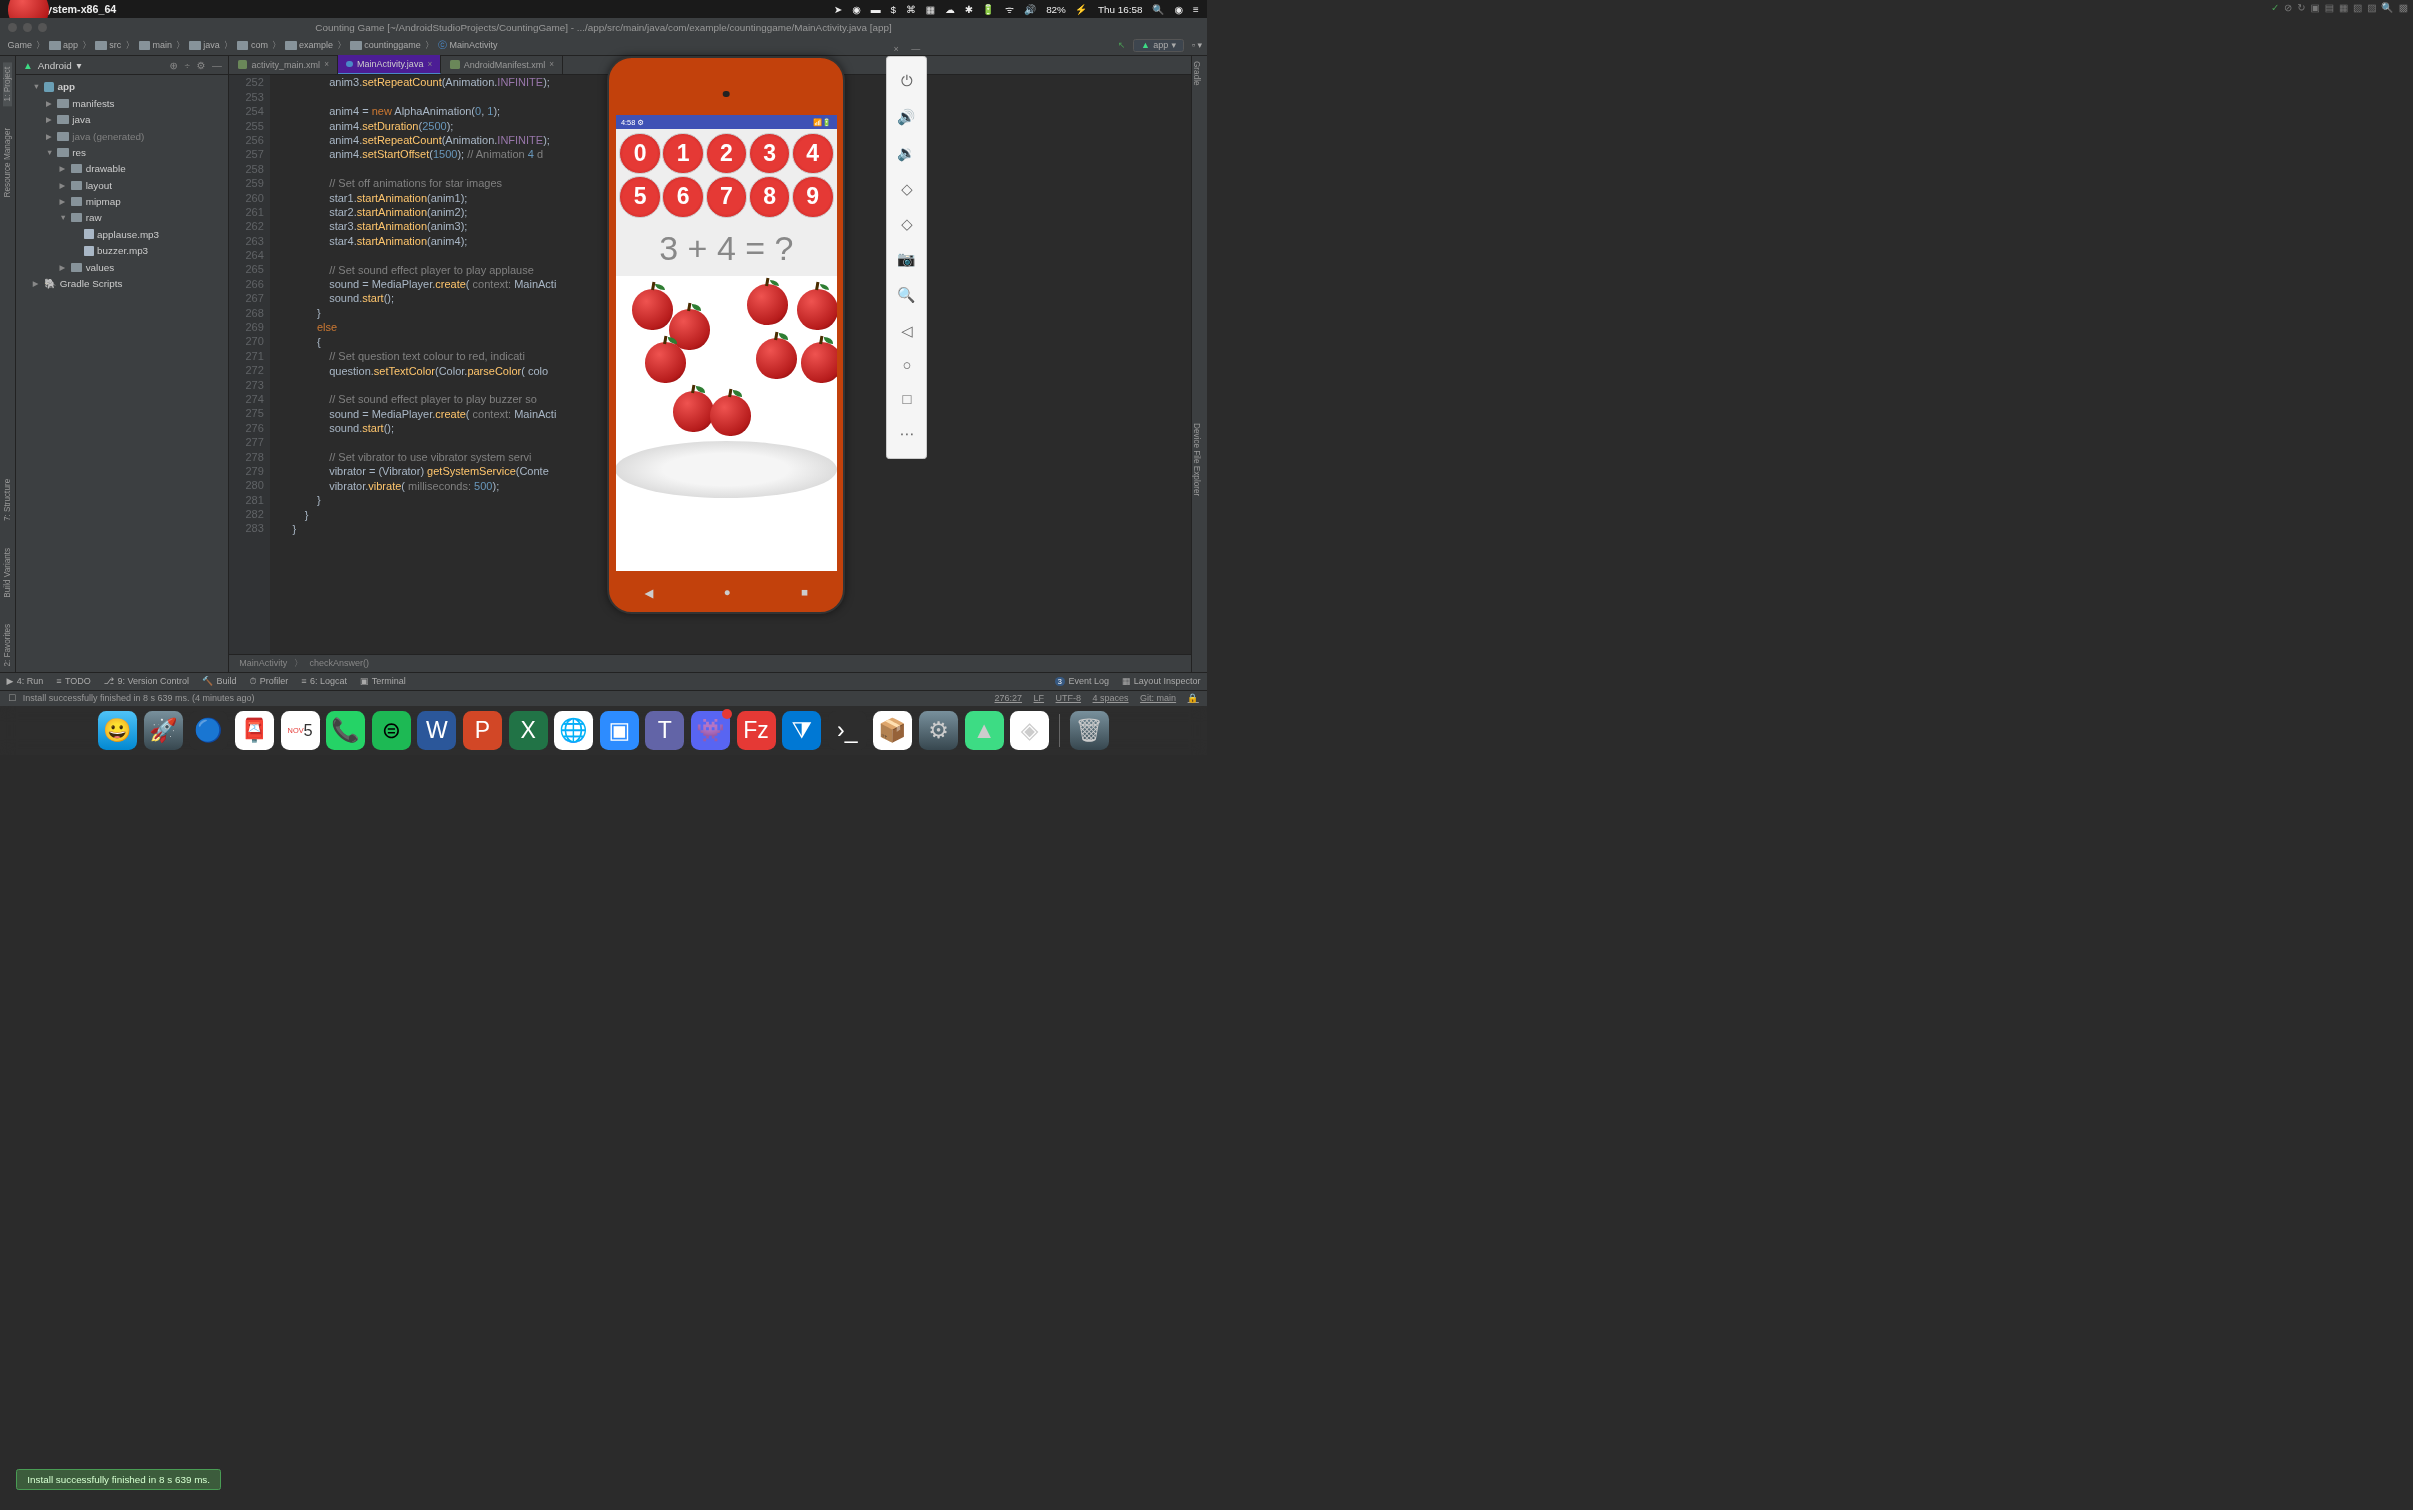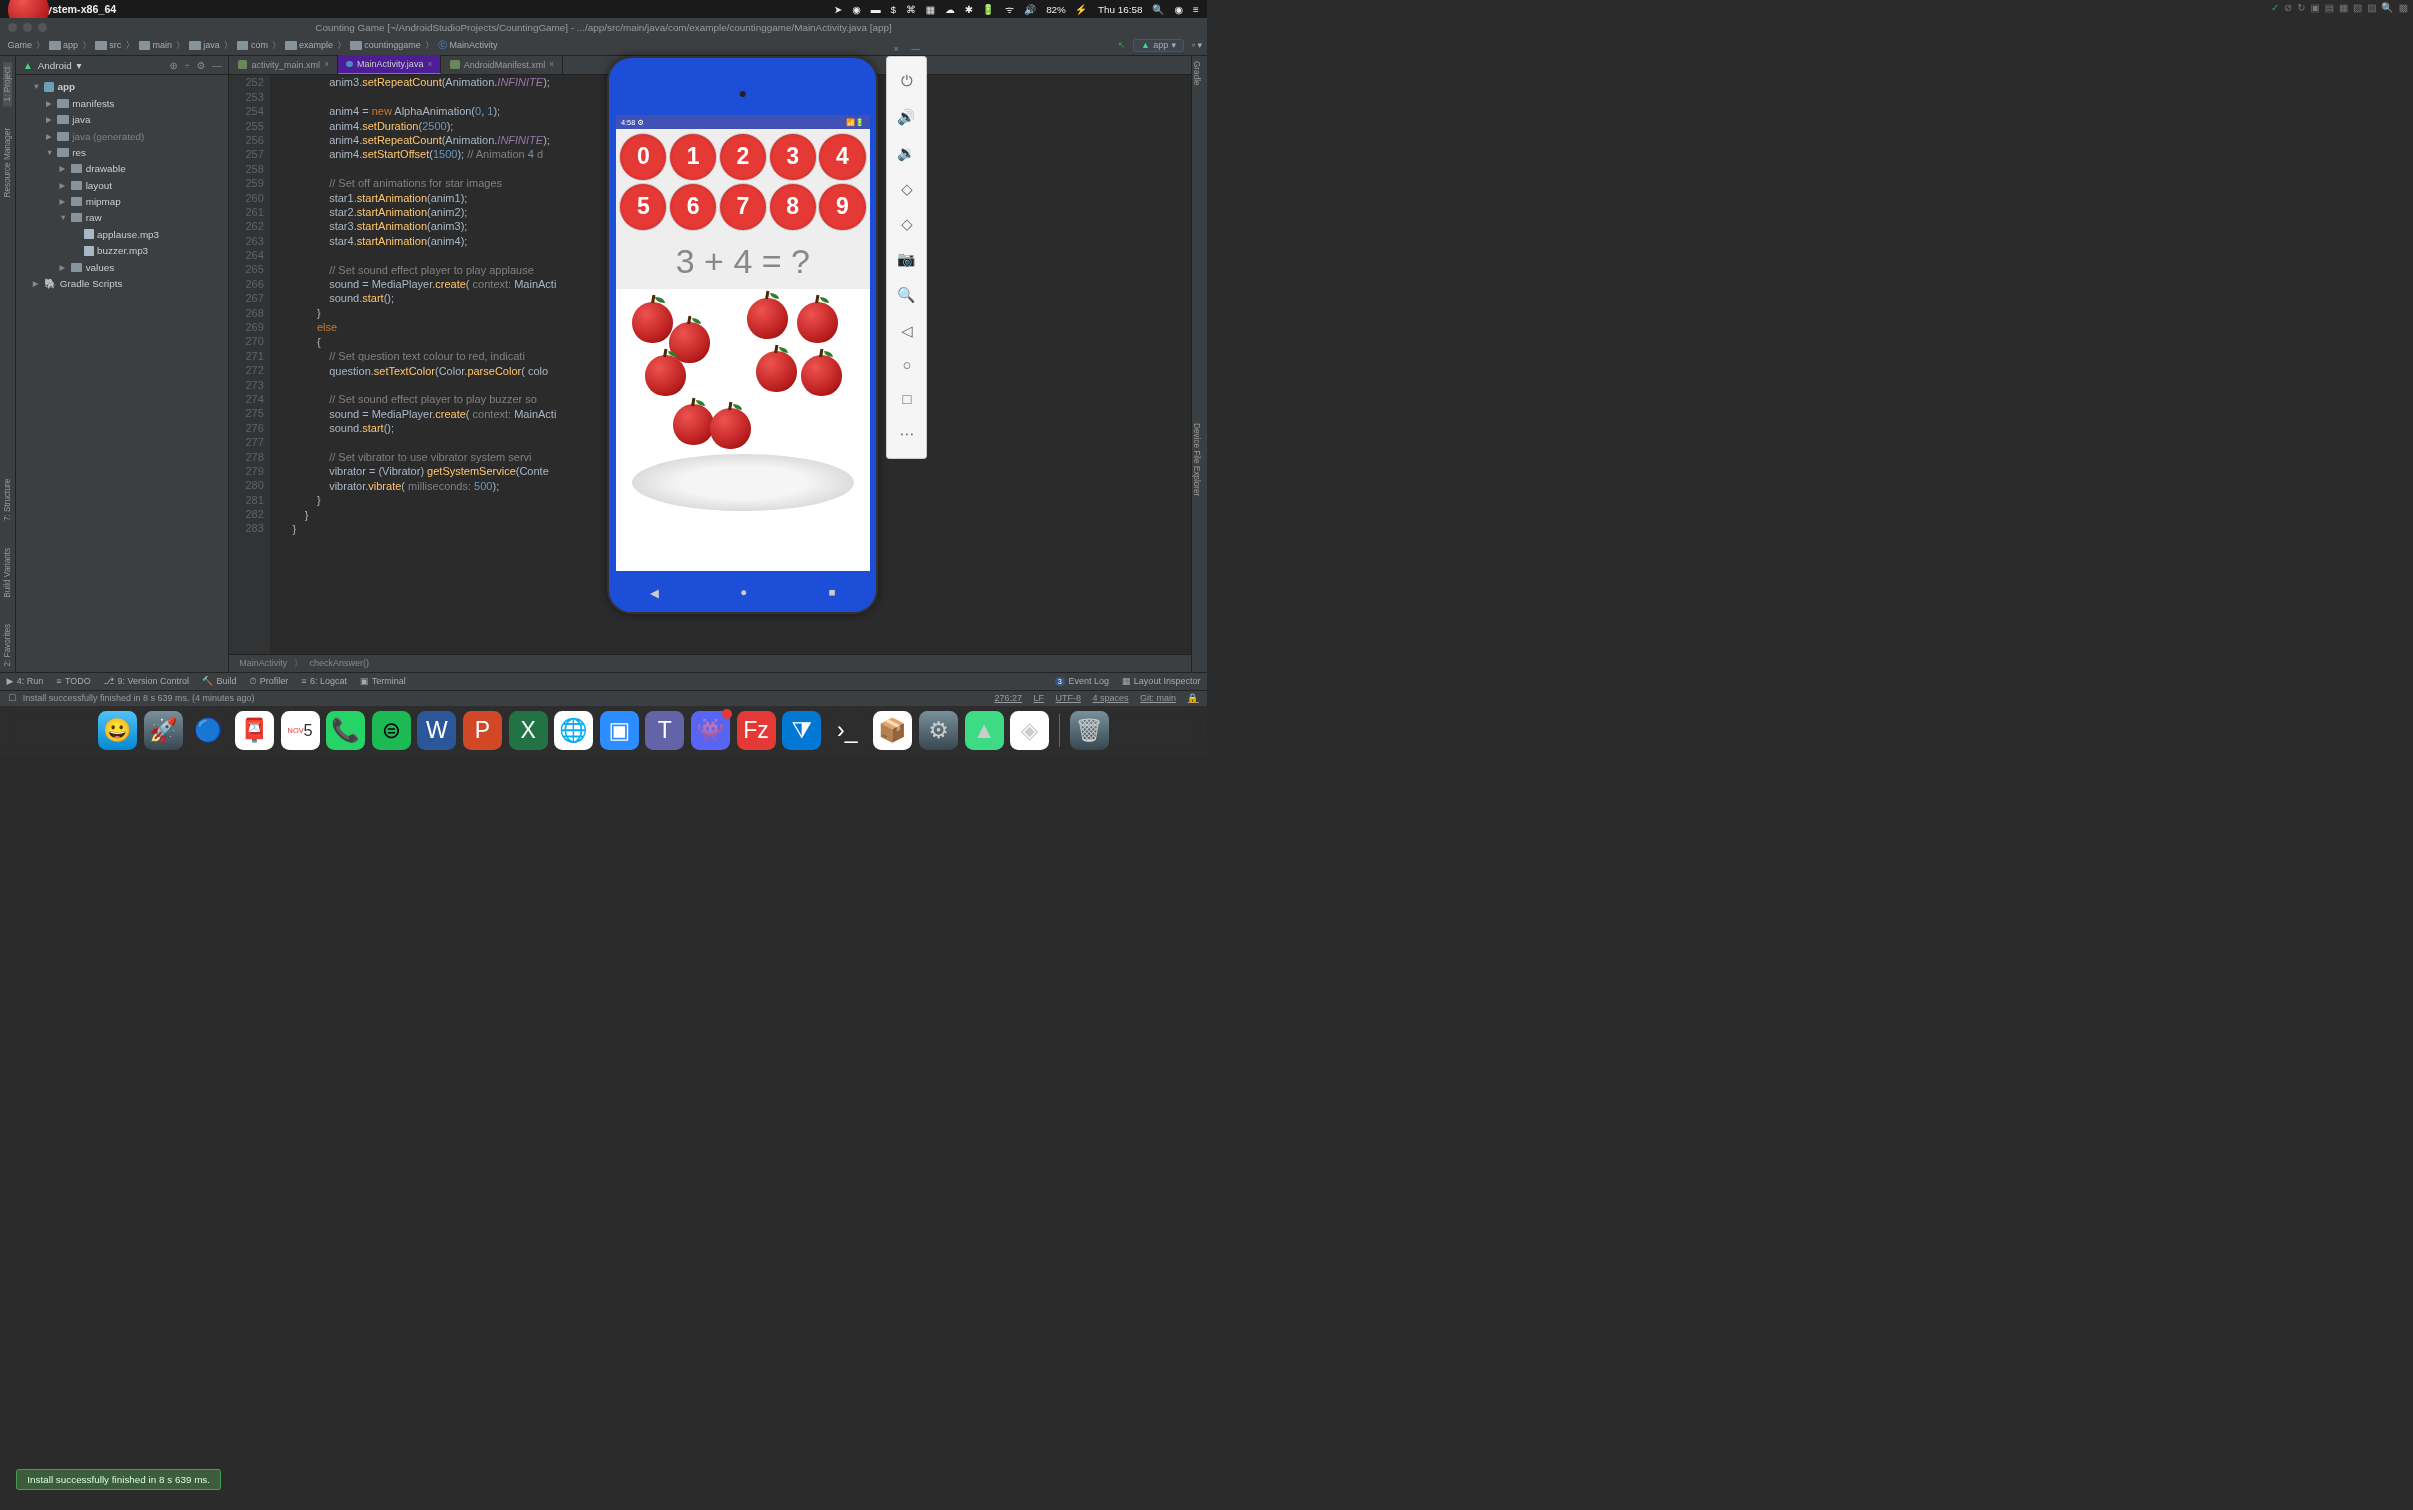--- a/index.html
+++ b/index.html
@@ -46,28 +46,28 @@
 .tab { padding:2.5px 8.2px; font-size:9px; color:#999; display:flex; align-items:center; gap:4.1px; border-right:0.8px solid #222; height:19.7px; }
 .tab.active { background:#4c1d95; color:#ccc; border-bottom:1.6px solid #4a88c7; }
 .tab .x { color:#888; font-size:8.2px; }
 .xml-icon{width:9.9px;height:9.9px;background:#6a8759;border-radius:1.6px;}
 .java-icon{width:6.6px;height:6.6px;background:#4a88c7;border-radius:50%;}
 
 .code { flex:1; display:flex; font-family:'Menlo','Consolas',monospace; font-size:11px; line-height:14.4px; overflow:hidden; }
 .gutter { width:41px; background:#313335; color:#606366; text-align:right; padding:0 6.6px 0 0; }
 .gutter div{height:14.4px;}
 .code-body { flex:1; padding-left:9.9px; color:#a9b7c6; white-space:pre; position:relative; }
-.kw{color:#cc7832;} .num{color:#6897bb;} .cm{color:#808080;} .fn{color:#ffc66d;} .it{font-style:italic;color:#9876aa;} .param{color:#808080;}
+.kw{color:#cc7832;} .num{color:#6897bb;} .cm{color:#808080;} .fn{color:#ffc66d;} .it{color:#9876aa;} .param{color:#808080;}
 
 .crumb-bar { height:18px; background:#3c3f41; border-top:0.8px solid #222; display:flex; align-items:center; padding:0 9.9px; font-size:9px; color:#888; gap:6.6px; }
 
 .right-gutter { width:16.4px; background:#3c3f41; border-left:0.8px solid #222; }
 
 
-.emulator { position:absolute; top:0px; left:378px; width:271px; height:558px; background:#1d4ed8; border-radius:24.6px; border:2.5px solid #333; z-index:50; box-shadow:0 0 8.2px rgba(0,0,0,0.5); }
+.emulator { position:absolute; top:0px; left:378px; width:238px; height:558px; background:#c2410c; border-radius:24.6px; border:2.5px solid #333; z-index:50; box-shadow:0 0 8.2px rgba(0,0,0,0.5); }
 .emulator-screen { position:absolute; top:57px; left:6.6px; right:6.6px; bottom:41px; background:#fff; overflow:hidden; }
 .emu-status{height:14.8px;background:#3f51b5;color:#fff;display:flex;align-items:center;padding:0 4.9px;font-size:7.4px;justify-content:space-between;}
 .number-grid{display:grid;grid-template-columns:repeat(5,1fr);gap:1.6px;padding:3.3px;background:#eee;}
 .num-btn{width:100%;aspect-ratio:1;background:radial-gradient(circle,#e53935 60%,#b71c1c);border-radius:50%;display:flex;align-items:center;justify-content:center;color:#fff;font-size:23px;font-weight:bold;border:1.6px solid #ccc;font-family:'Arial Black',sans-serif;}
 .question-text{text-align:center;font-size:34px;color:#888;font-weight:normal;padding:8.2px 0;background:#eee;}
 .apples-area{position:relative;height:230px;background:#fff;}
 .plate{position:absolute;bottom:8.2px;left:50%;transform:translateX(-50%);width:222px;height:57px;background:radial-gradient(ellipse at center,#f5f5f5 40%,#ddd 70%,#bbb);border-radius:50%;}
 .apple{position:absolute;width:41px;height:41px;background:radial-gradient(circle at 35% 30%,#ef5350,#b71c1c 70%,#6d0000);border-radius:50% 50% 48% 48%;}
 .apple::before{content:'';position:absolute;top:-6.6px;left:50%;width:2.5px;height:8.2px;background:#4a2c00;transform:translateX(-50%) rotate(10deg);}
 .apple::after{content:'';position:absolute;top:-4.9px;left:55%;width:9.9px;height:6.6px;background:#2e7d32;border-radius:0 100% 0 100%;}

